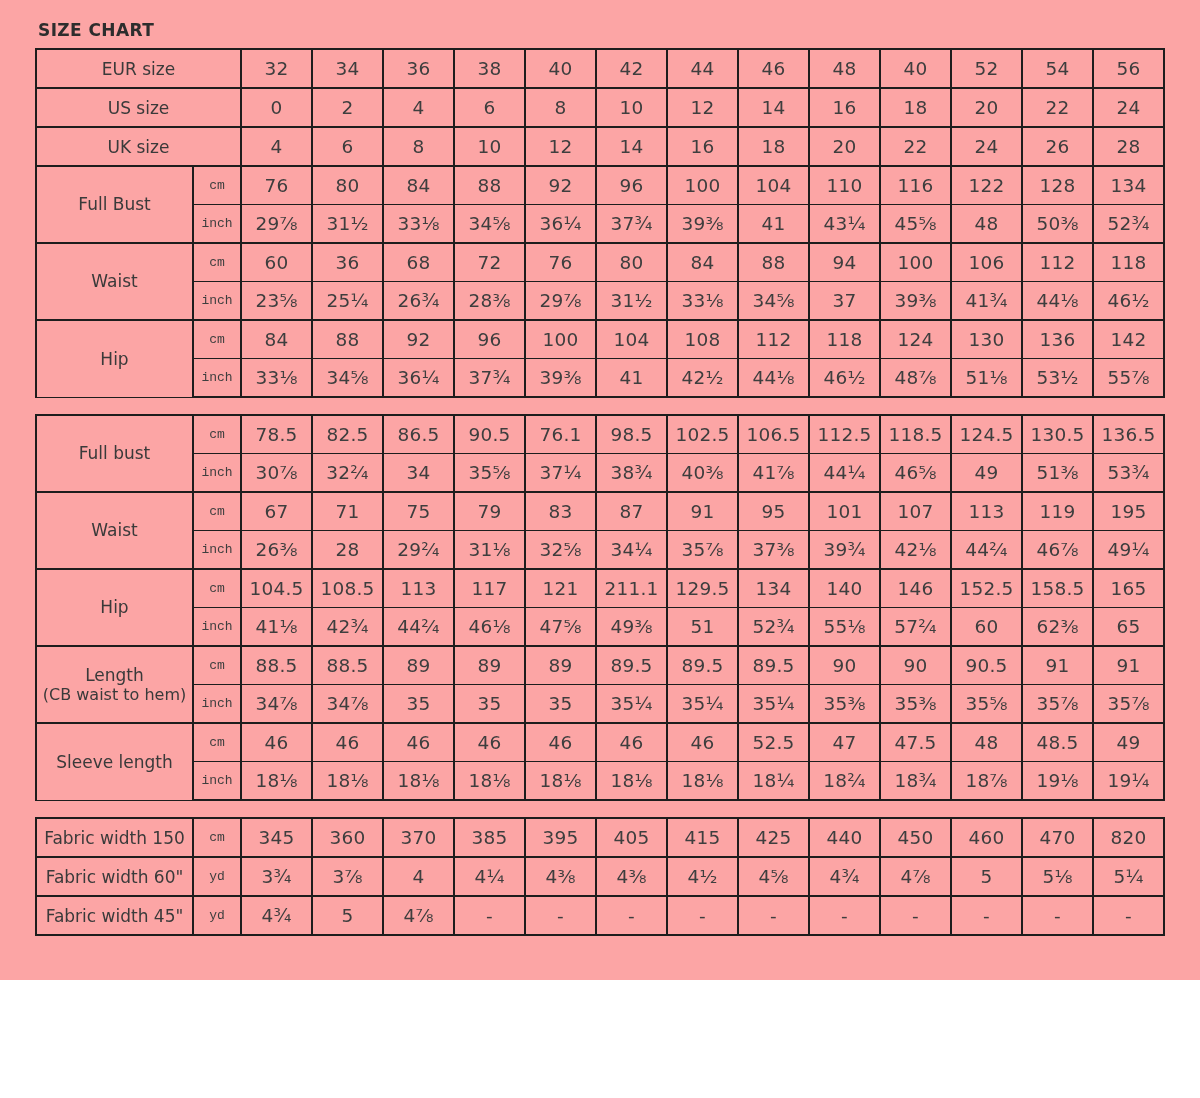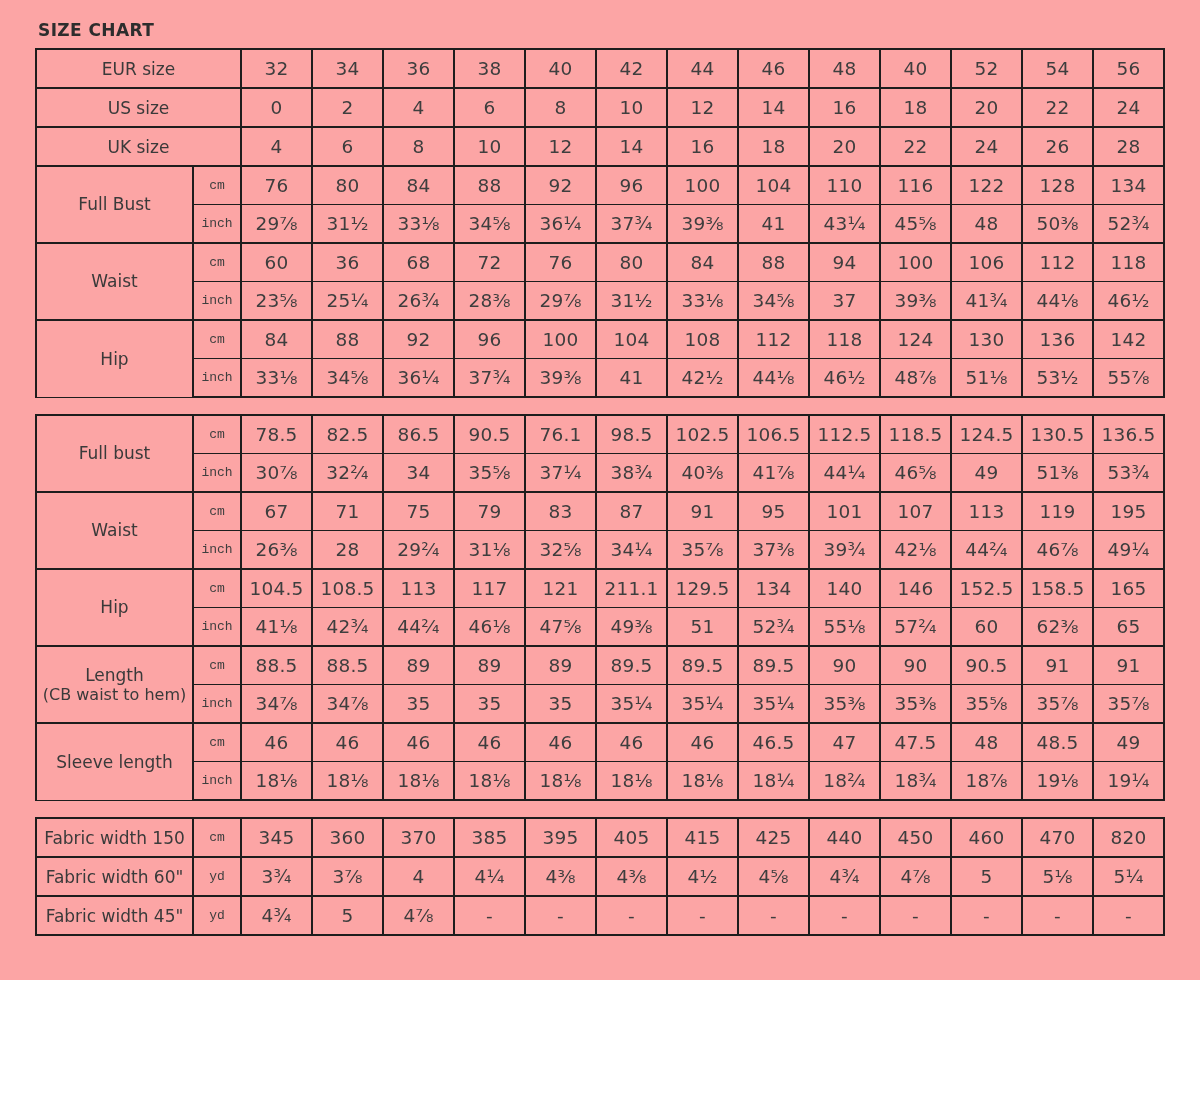--- a/index.html
+++ b/index.html
@@ -394,21 +394,21 @@
                 <div class="mainlabel">Sleeve length</div>
               </td>
               <td class="unit-cell">cm</td>
               <td class="value-cell">46</td>
               <td class="value-cell">46</td>
               <td class="value-cell">46</td>
               <td class="value-cell">46</td>
               <td class="value-cell">46</td>
               <td class="value-cell">46</td>
               <td class="value-cell">46</td>
-              <td class="value-cell">46.5</td>
+              <td class="value-cell">52.5</td>
               <td class="value-cell">47</td>
               <td class="value-cell">47.5</td>
               <td class="value-cell">48</td>
               <td class="value-cell">48.5</td>
               <td class="value-cell">49</td>
             </tr>
             <tr class="sub">
               <td class="unit-cell">inch</td>
               <td class="value-cell">18⅛</td>
               <td class="value-cell">18⅛</td>

